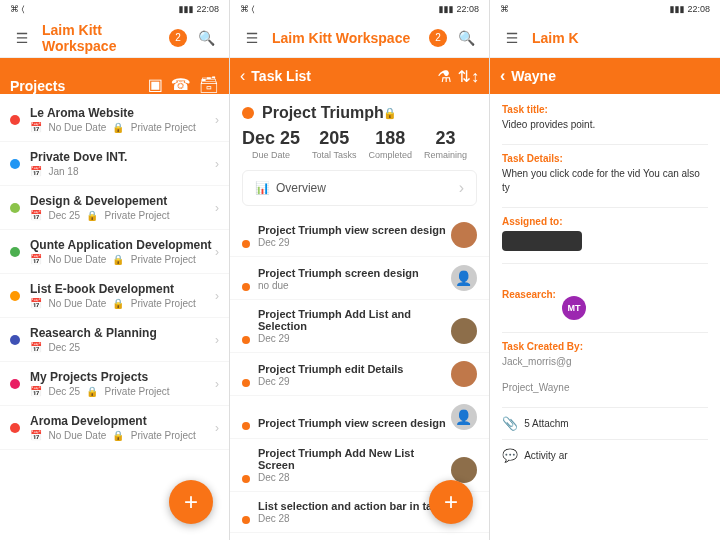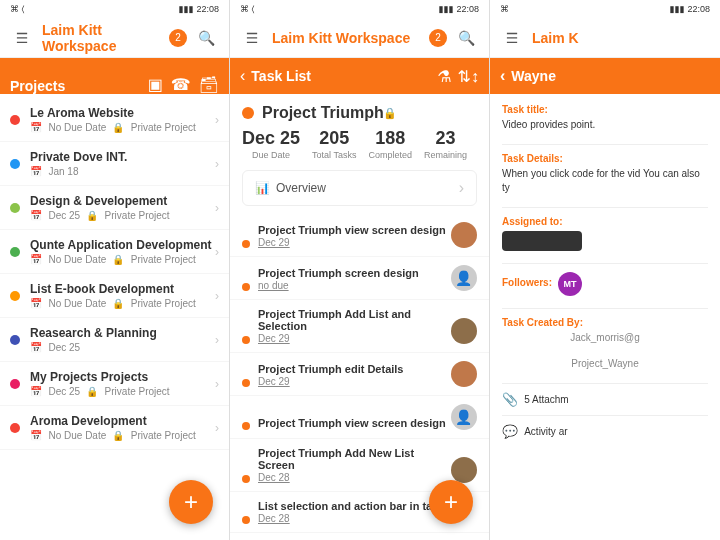--- a/index.html
+++ b/index.html
@@ -182,21 +182,21 @@
     }
     .task-dot {
       width: 8px; height: 8px;
       border-radius: 50%;
       background: #f97316;
       margin-right: 8px;
       flex-shrink: 0;
     }
     .task-info { flex: 1; }
     .task-name { font-size: 11px; font-weight: 600; color: #333; }
-    .task-date { font-size: 10px; color: #888; margin-top: 1px; text-decoration: underline; }
+    .task-date { font-size: 10px; color: #888; margin-top: 1px; }
     .task-avatar {
       width: 26px; height: 26px;
       border-radius: 50%;
       background: #ccc;
       overflow: hidden;
       display: flex; align-items: center; justify-content: center;
       font-size: 10px; color: #fff;
     }
     .avatar-orange { background: #f97316; }
     .avatar-gray { background: #aaa; }
@@ -205,23 +205,23 @@
     .panel3-content { padding: 10px 12px; flex: 1; overflow-y: auto; }
     .detail-section { margin-bottom: 12px; }
     .detail-label { font-size: 10px; color: #f97316; font-weight: 600; margin-bottom: 3px; }
     .detail-text { font-size: 10px; color: #333; line-height: 1.4; }
     .detail-row { display: flex; align-items: center; gap: 6px; margin-top: 4px; }
     .detail-avatar {
       width: 24px; height: 24px;
       border-radius: 50%;
       background: #9c27b0;
       display: flex; align-items: center; justify-content: center;
-      color: #fff; font-size: 9px; font-weight: 700;
-    }
-    .panel3-sub { font-size: 10px; color: #888; text-align: center; }
+      color: #fff; font-size: 9px; font-weight: 700; margin-top: 24px;
+    }
+    .panel3-sub { font-size: 10px; color: #888; }
     .divider { height: 1px; background: #eee; margin: 8px 0; }
     .sub-header-panel3 {
       background: #f97316;
       color: #fff;
       display: flex;
       align-items: center;
       padding: 6px 10px;
       height: 36px;
       gap: 6px;
       font-size: 14px; font-weight: 600;
@@ -522,21 +522,21 @@
         <div class="detail-text">When you click code for the vid You can also ty</div>
       </div>
       <div class="divider"></div>
       <div class="detail-section">
         <div class="detail-label">Assigned to:</div>
         <div style="height:20px; background:#333; border-radius:4px; margin-top:4px; width:80px;"></div>
       </div>
       <div class="divider"></div>
       <div class="detail-section">
         <div class="detail-row">
-          <span class="detail-label">Followers:</span>
+          <span class="detail-label">Reasearch:</span>
           <div class="detail-avatar">MT</div>
         </div>
       </div>
       <div class="divider"></div>
       <div class="detail-section">
         <div class="detail-label">Task Created By:</div>
         <div class="detail-text panel3-sub">Jack_morris@g</div>
       </div>
       <div class="detail-section">
         <div class="detail-text panel3-sub">Project_Wayne</div>

